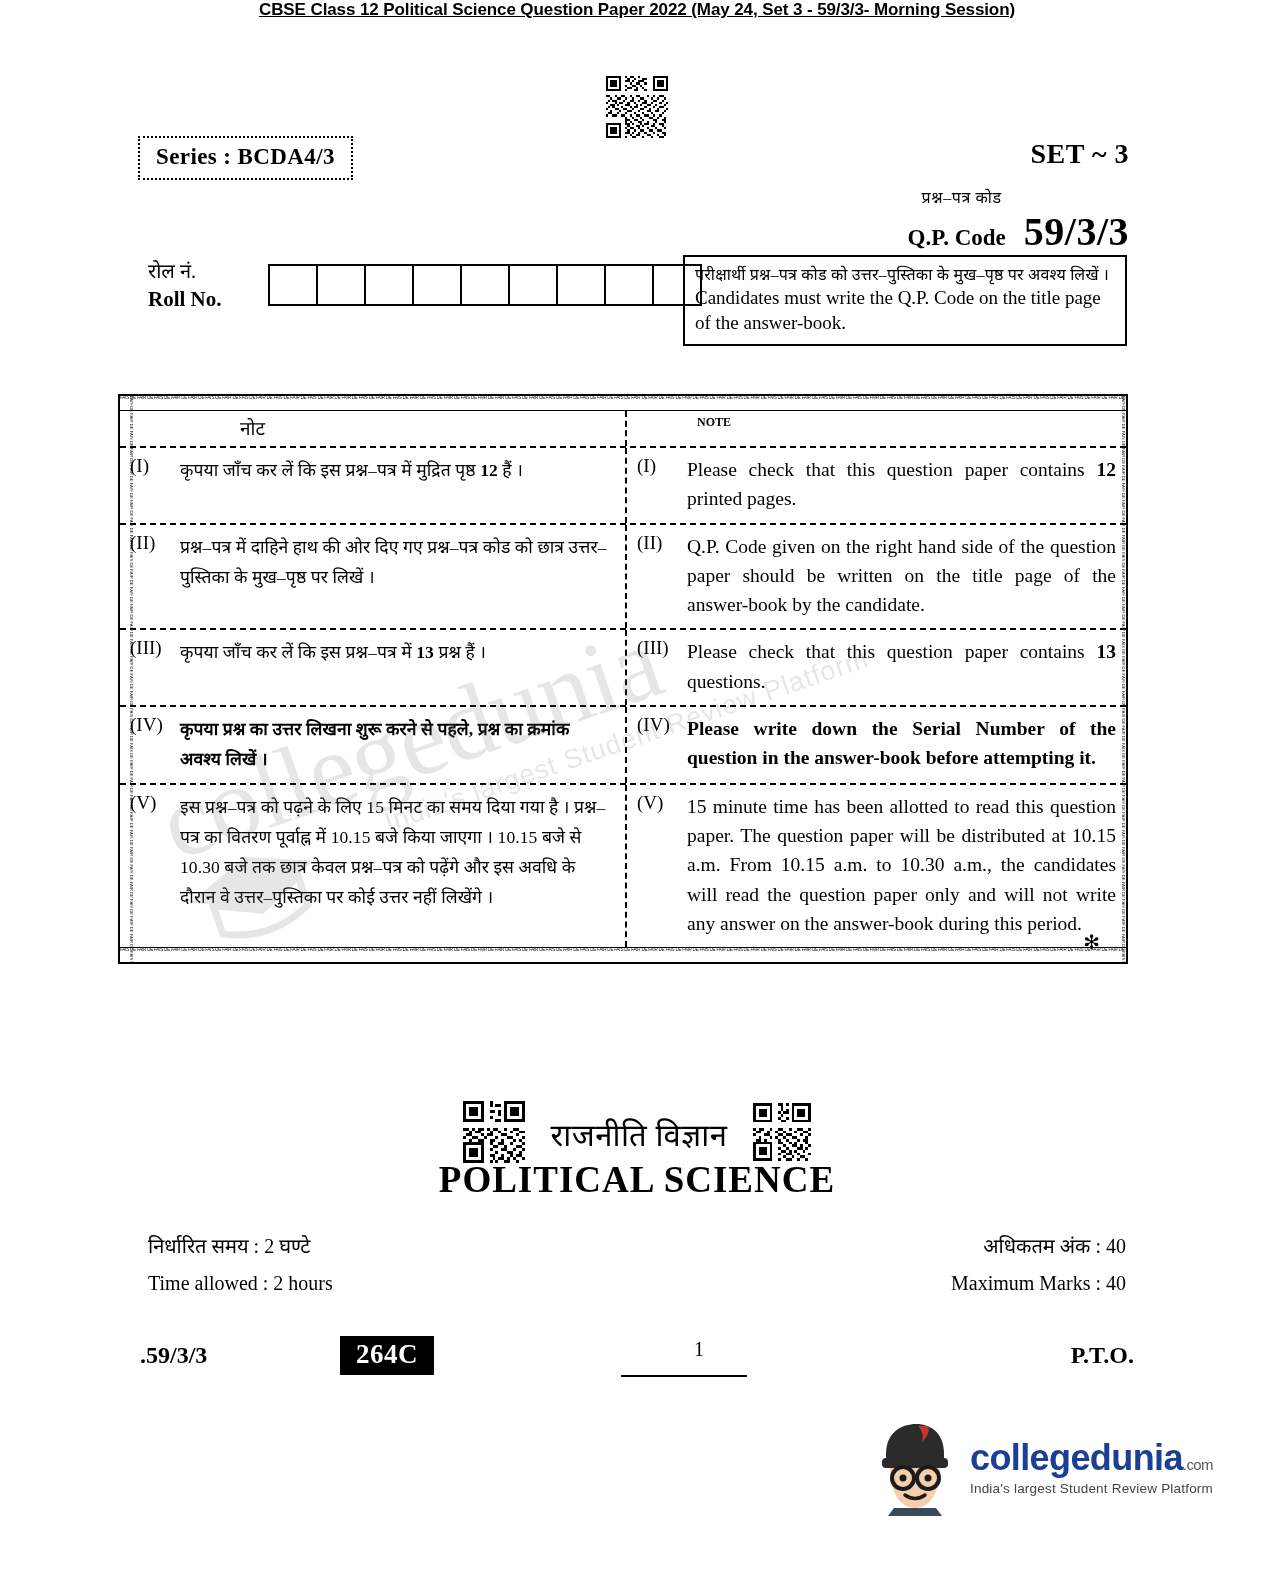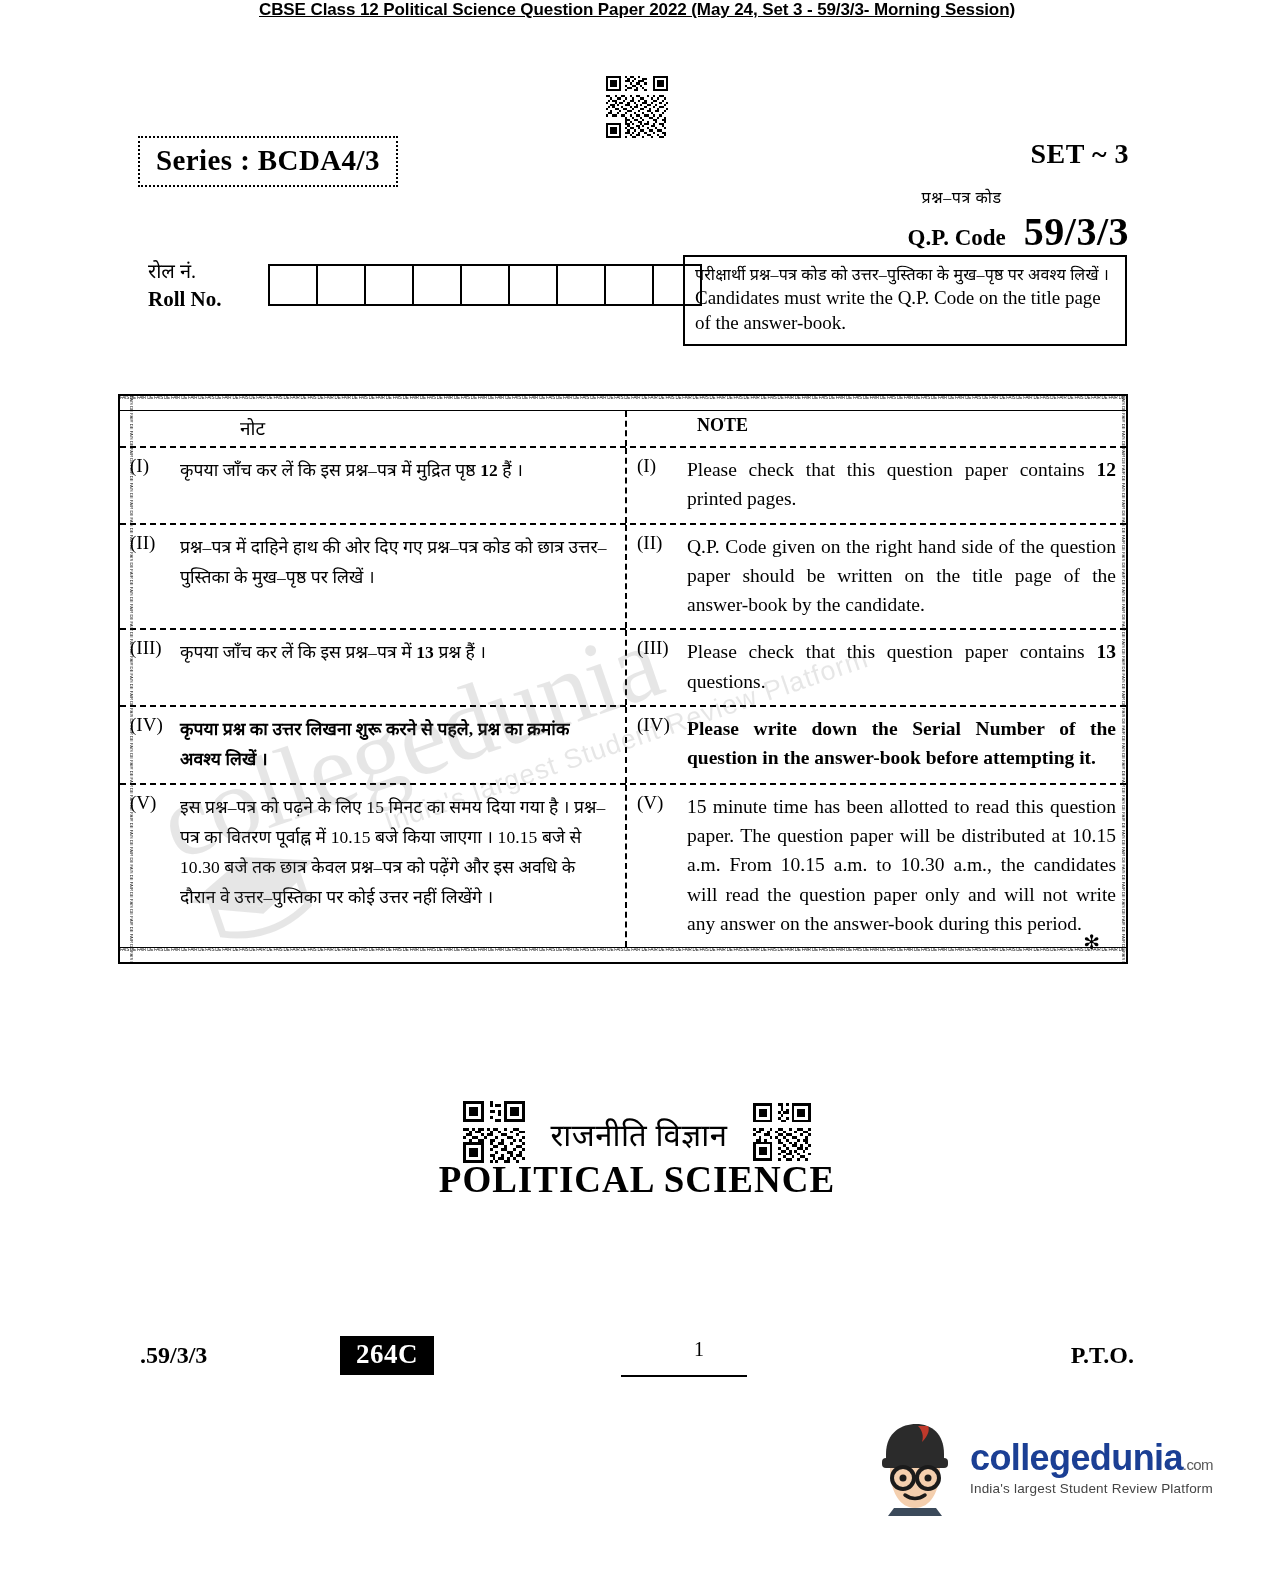--- a/index.html
+++ b/index.html
@@ -33,21 +33,21 @@
     width: 1274px;
     height: 1360px;
   }
 
   
   .series-box {
     position: absolute;
     left: 138px; top: 90px;
     border: 2px dotted #000;
     padding: 6px 16px 8px 16px;
-    font-size: 29px;
+    font-size: 23px;
     font-weight: bold;
     letter-spacing: 0.4px;
   }
   .set-label {
     position: absolute;
     right: 145px; top: 92px;
     font-size: 28px;
     font-weight: bold;
     letter-spacing: 0.5px;
   }
@@ -148,21 +148,21 @@
   }
   .nh-left {
     width: 50.4%;
     border-right: 2px dashed #000;
     padding-left: 120px;
     box-sizing: border-box;
     font-size: 19px;
   }
   .nh-right {
     padding-left: 70px;
-    font-size: 18px;
+    font-size: 12px;
     font-weight: bold;
     font-family: "Liberation Serif", serif;
   }
 
   .note-row {
     display: flex;
     border-bottom: 2px dashed #000;
   }
   .note-row:last-child { border-bottom: none; }
   .note-col {
@@ -799,20 +799,30 @@
             <rect x="12" y="20" width="2" height="1"></rect>
             <rect x="16" y="20" width="1" height="1"></rect>
             <rect x="19" y="20" width="1" height="1"></rect>
         </g>
       </svg>
     </div>
   </div>
 
   <div class="subject-en">POLITICAL SCIENCE</div>
 
+  <div class="meta">
+    <div class="meta-row">
+      <div>निर्धारित समय : 2 घण्टे</div>
+      <div>अधिकतम अंक : 40</div>
+    </div>
+    <div class="meta-row it">
+      <div>Time allowed : 2 hours</div>
+      <div>Maximum Marks : 40</div>
+    </div>
+  </div>
 
   <div class="footer">
     <div class="f-code">.59/3/3</div>
     <div class="f-batch">264C</div>
     <div class="f-page"><span>1</span></div>
     <div class="f-pto">P.T.O.</div>
   </div>
 </div>
 
 <div class="logo">

